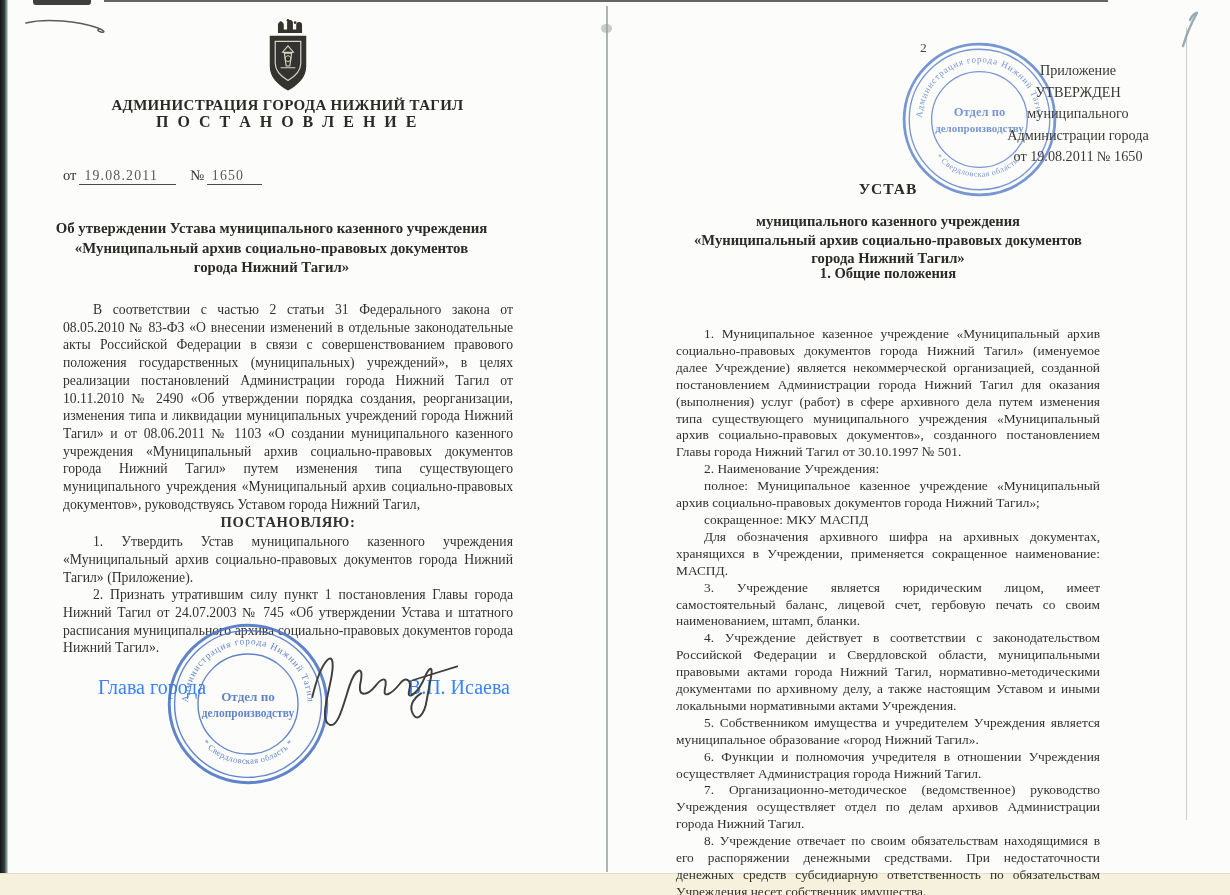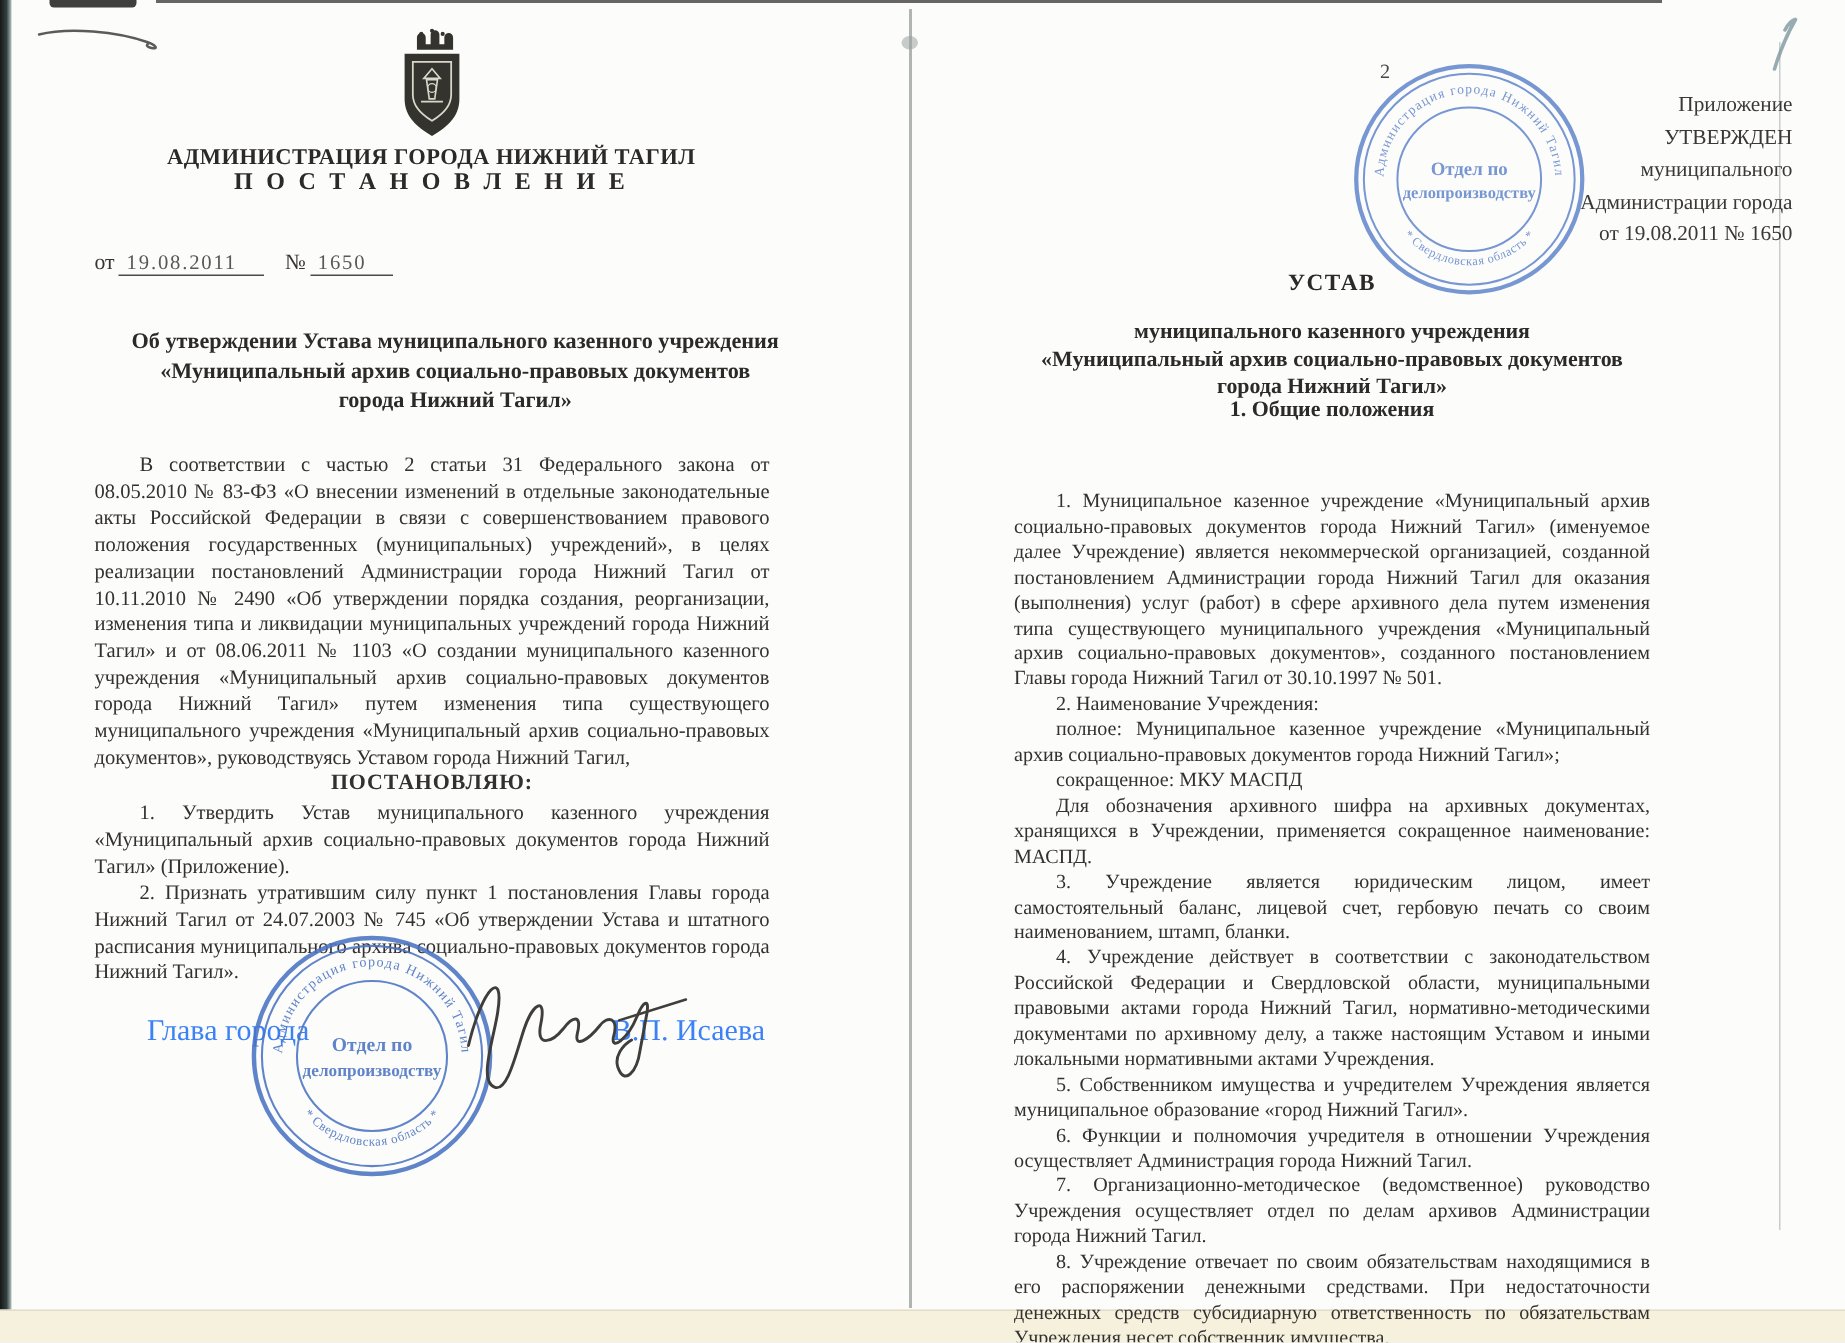--- a/index.html
+++ b/index.html
@@ -26,33 +26,33 @@
   .abs{position:absolute;}
   .center{text-align:center;}
 
   
   .emblem{left:260px;top:13px;width:56px;height:84px;}
   .org-name{left:60px;top:97px;width:455px;font-weight:bold;font-size:15px;letter-spacing:.3px;color:#2b2a27;}
   .doc-type{left:60px;top:113px;width:455px;font-weight:bold;font-size:16px;letter-spacing:2.5px;color:#2b2a27;}
   .date-line{left:63px;top:167px;font-size:14.5px;color:#35332f;}
   .blank-filled{border-bottom:1.2px solid #4c4a46;color:#585856;letter-spacing:1.2px;
     padding:0 18px 1px 5px;margin:0 14px 0 3px;font-size:13.8px;}
-  .doc-title{left:76px;top:219px;width:455px;font-weight:bold;font-size:14.8px;line-height:19.5px;color:#2b2a27;}
+  .doc-title{left:44px;top:219px;width:455px;font-weight:bold;font-size:14.8px;line-height:19.5px;color:#2b2a27;}
   .lbody{left:63px;top:301px;width:450px;font-size:13.7px;line-height:17.7px;text-align:justify;}
   .para{text-indent:30px;margin:0;}
   .resolve{text-align:center;text-indent:0;font-weight:bold;font-size:14.6px;letter-spacing:.6px;margin:1px 0;}
   .sign-row{left:98px;top:676px;width:412px;display:flex;justify-content:space-between;font-size:20px;color:#3b82f6;}
   .stamp{pointer-events:none;}
   .stamp-left{left:166px;top:622px;width:164px;height:164px;opacity:.88;}
   .stamp-right{left:901px;top:41px;width:157px;height:157px;opacity:.82;}
   .signature{left:303px;top:636px;width:158px;height:96px;}
 
   
   .page-num{left:920px;top:40px;font-size:13.5px;color:#4a4844;}
-  .approval{left:961px;top:60px;width:234px;text-align:right;font-size:14.2px;line-height:21.6px;color:#3a3834;}
+  .approval{left:961px;top:60px;width:234px;text-align:center;font-size:14.2px;line-height:21.6px;color:#3a3834;}
   .charter-head{left:676px;top:180px;width:424px;text-align:center;font-weight:bold;color:#2b2a27;}
   .charter-head .h0{font-size:15.5px;margin-bottom:14px;letter-spacing:1px;}
   .charter-head .hl{font-size:14.6px;line-height:18.5px;}
   .section-head{left:676px;top:265px;width:424px;font-weight:bold;font-size:14.6px;color:#2b2a27;}
   .rbody{left:676px;top:286px;width:424px;font-size:13.4px;line-height:16.9px;text-align:justify;margin-top:40px;}
   .rbody .para{text-indent:28px;}
 </style>
 </head>
 <body>
 

